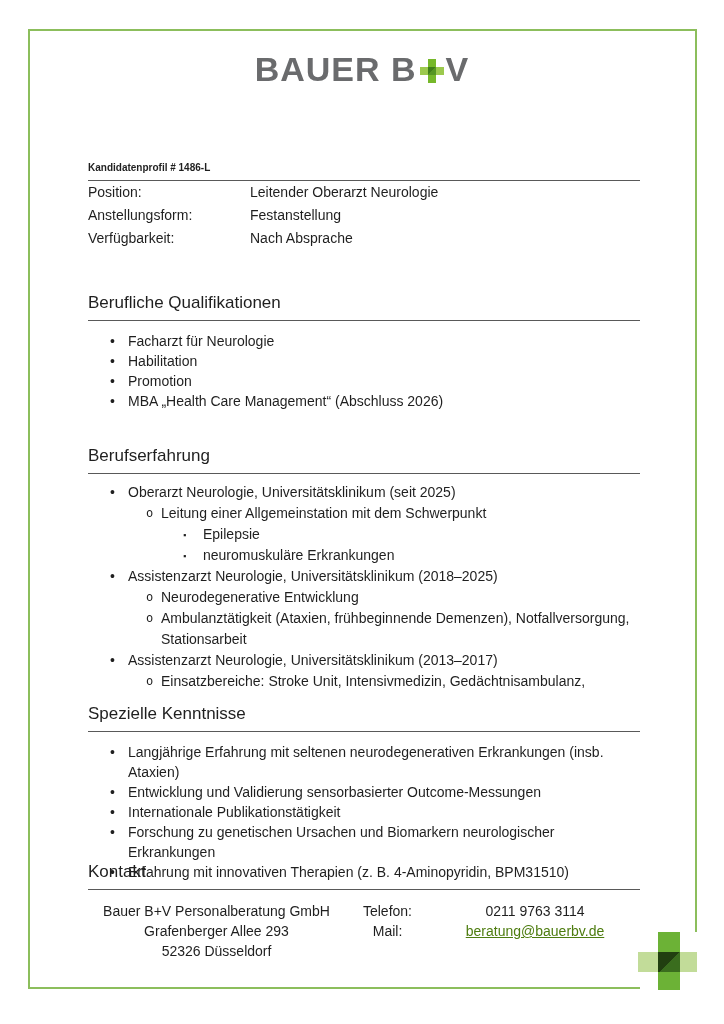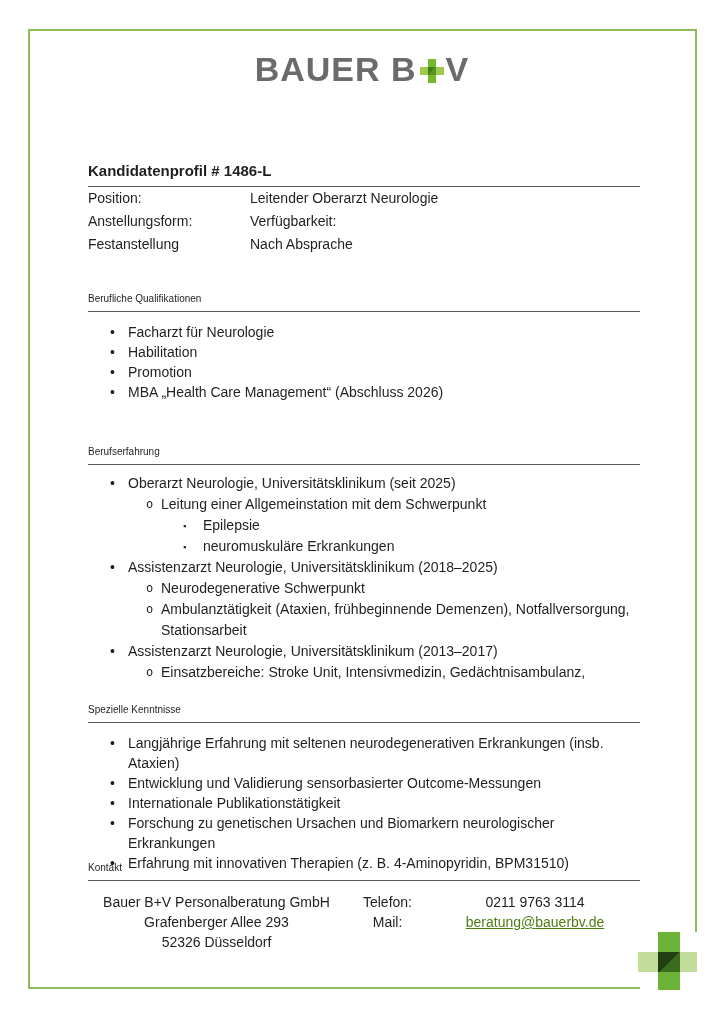--- a/index.html
+++ b/index.html
@@ -17,22 +17,22 @@
   
   .logo{position:absolute;top:50px;left:0;width:724px;display:flex;justify-content:center;align-items:center;}
   .logo-text{font-size:34px;font-weight:bold;color:#6a6b6d;letter-spacing:1px;white-space:pre;}
   .logo-plus{position:relative;width:24px;height:24px;margin:2px 2px 0 3px;}
   .lp-v{position:absolute;left:8px;top:0;width:8px;height:24px;background:#76b82a;}
   .lp-h{position:absolute;left:0;top:8px;width:24px;height:8px;background:#9cc94e;}
   .lp-c{position:absolute;left:8px;top:8px;width:8px;height:8px;background:linear-gradient(135deg,#3f7d19 50%,#559622 50%);}
 
   
   .sec{position:absolute;left:88px;width:552px;font-size:14px;}
-  .doc-title{font-size:15px;font-weight:bold;margin:0;padding-bottom:7px;border-bottom:1px solid #595959;}
-  .sec-h{font-size:10px;font-weight:normal;margin:0;padding-bottom:7px;border-bottom:1px solid #595959;}
+  .doc-title{font-size:10px;font-weight:bold;margin:0;padding-bottom:7px;border-bottom:1px solid #595959;}
+  .sec-h{font-size:17px;font-weight:normal;margin:0;padding-bottom:7px;border-bottom:1px solid #595959;}
   #sec-profile{top:162px;}
   #sec-qual{top:293px;}
   #sec-exp{top:446px;}
   #sec-kenn{top:704px;}
   #sec-kontakt{top:862px;}
 
   .fields{display:grid;grid-template-columns:162px 1fr;line-height:23px;}
 
   ul{list-style:none;margin:10px 0 0 0;padding:0;line-height:20px;}
   ul.exp{margin-top:8px;line-height:21px;}
@@ -74,22 +74,22 @@
     </span>
     <span class="logo-text">V</span>
   </div>
 
   <div class="sec" id="sec-profile">
     <h1 class="doc-title">Kandidatenprofil # 1486-L</h1>
     <div class="fields">
       <span>Position:</span>
       <span>Leitender Oberarzt Neurologie</span>
       <span>Anstellungsform:</span>
+      <span>Festanstellung</span>
       <span>Verfügbarkeit:</span>
-      <span>Festanstellung</span>
       <span>Nach Absprache</span>
     </div>
   </div>
 
   <div class="sec" id="sec-qual">
     <h2 class="sec-h">Berufliche Qualifikationen</h2>
     <ul>
       <li class="l1">
           <span class="mk">•</span>
           <span class="line">Facharzt für Neurologie</span>
@@ -127,21 +127,21 @@
       <li class="l3">
           <span class="mk">▪</span>
           <span class="line">neuromuskuläre Erkrankungen</span>
         </li>
       <li class="l1">
           <span class="mk">•</span>
           <span class="line">Assistenzarzt Neurologie, Universitätsklinikum (2018–2025)</span>
         </li>
       <li class="l2">
           <span class="mk">o</span>
-          <span class="line">Neurodegenerative Schwerpunkt</span>
+          <span class="line">Neurodegenerative Entwicklung</span>
         </li>
       <li class="l2">
           <span class="mk">o</span>
           <span class="line">Ambulanztätigkeit (Ataxien, frühbeginnende Demenzen), Notfallversorgung,</span>
           <span class="line">Stationsarbeit</span>
         </li>
       <li class="l1">
           <span class="mk">•</span>
           <span class="line">Assistenzarzt Neurologie, Universitätsklinikum (2013–2017)</span>
         </li>

